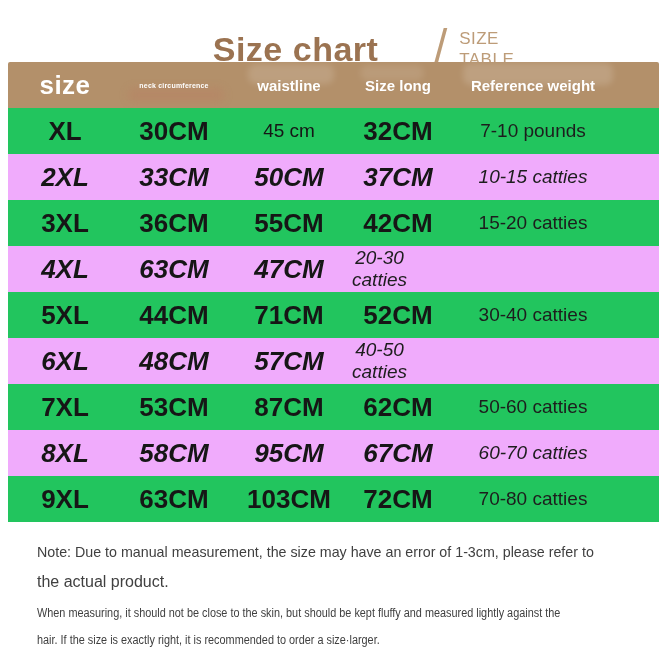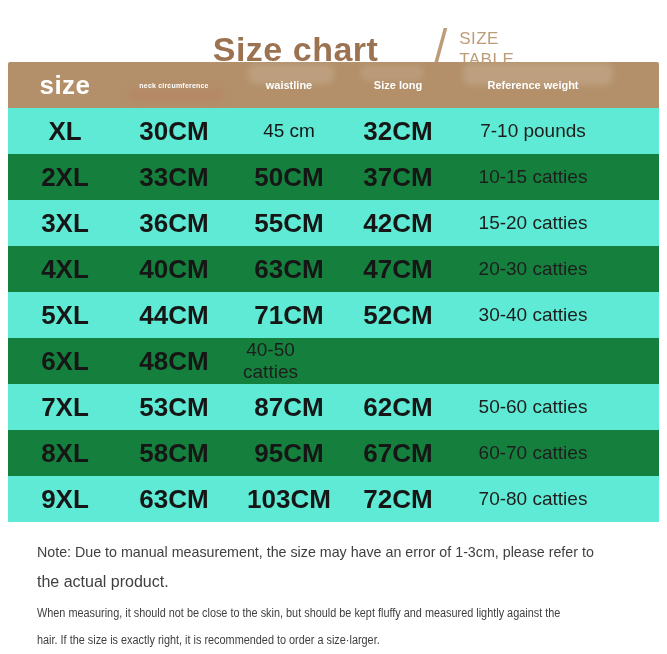--- a/index.html
+++ b/index.html
@@ -40,36 +40,36 @@
   }
   .thead {
     background: #b3906a;
     position: relative;
     border-radius: 2px 2px 0 0;
     overflow: hidden;
   }
   .h { text-align: center; color: #ffffff; font-weight: 700; position: relative; z-index: 2; }
   .h-size { font-size: 26px; letter-spacing: 0.5px; }
   .h-neck { font-size: 7px; letter-spacing: 0.2px; }
-  .h-std  { font-size: 11px; }
+  .h-std  { font-size: 15px; }
   .h-weight { padding-right: 37px; }
 
   
   .art { position: absolute; z-index: 1; }
   .art-waistline { left: 240px; top: 2px; width: 86px; height: 20px;
     background: rgba(255,255,255,0.14); border-radius: 8px; filter: blur(3px); }
   .art-backlong { left: 352px; top: 3px; width: 64px; height: 16px;
     background: rgba(255,255,255,0.10); border-radius: 8px; filter: blur(3px); }
   .art-refweight { left: 455px; top: 1px; width: 150px; height: 22px;
     background: rgba(255,255,255,0.15); border-radius: 8px; filter: blur(3px); }
   .art-neck { left: 120px; top: 26px; width: 96px; height: 14px;
     background: rgba(193,108,92,0.22); border-radius: 6px; filter: blur(4px); }
 
-  .trow { background: #5eead4; }
-  .trow.alt { background: #15803d; }
+  .trow { background: #22c55e; }
+  .trow.alt { background: #f0abfc; font-style: italic; }
   .cell { text-align: center; color: #161616; }
   .c-big { font-size: 26px; font-weight: 700; }
   .c-small { font-size: 19px !important; font-weight: 400 !important; }
   .c-weight { font-size: 19px; font-weight: 400; color: #1d1d1d; padding-right: 37px; }
 
   
   .notes { margin: 21px 0 0 37px; color: #404040; }
   .note-l1 { font-size: 15px; transform: scaleX(0.95); transform-origin: left;
              white-space: nowrap; margin-bottom: 13px; }
   .note-l2 { font-size: 16px; margin-bottom: 15px; }
@@ -124,37 +124,37 @@
     <div class="trow">
       <div class="cell c-big">3XL</div>
       <div class="cell c-big">36CM</div>
       <div class="cell c-big">55CM</div>
       <div class="cell c-big">42CM</div>
       <div class="cell c-weight">15-20 catties</div>
     </div>
 
     <div class="trow alt">
       <div class="cell c-big">4XL</div>
-      <div class="cell c-big">40CM</div>
       <div class="cell c-big">63CM</div>
       <div class="cell c-big">47CM</div>
       <div class="cell c-weight">20-30 catties</div>
     </div>
 
     <div class="trow">
       <div class="cell c-big">5XL</div>
       <div class="cell c-big">44CM</div>
       <div class="cell c-big">71CM</div>
       <div class="cell c-big">52CM</div>
       <div class="cell c-weight">30-40 catties</div>
     </div>
 
     <div class="trow alt">
       <div class="cell c-big">6XL</div>
       <div class="cell c-big">48CM</div>
+      <div class="cell c-big">57CM</div>
       <div class="cell c-weight">40-50 catties</div>
     </div>
 
     <div class="trow">
       <div class="cell c-big">7XL</div>
       <div class="cell c-big">53CM</div>
       <div class="cell c-big">87CM</div>
       <div class="cell c-big">62CM</div>
       <div class="cell c-weight">50-60 catties</div>
     </div>

